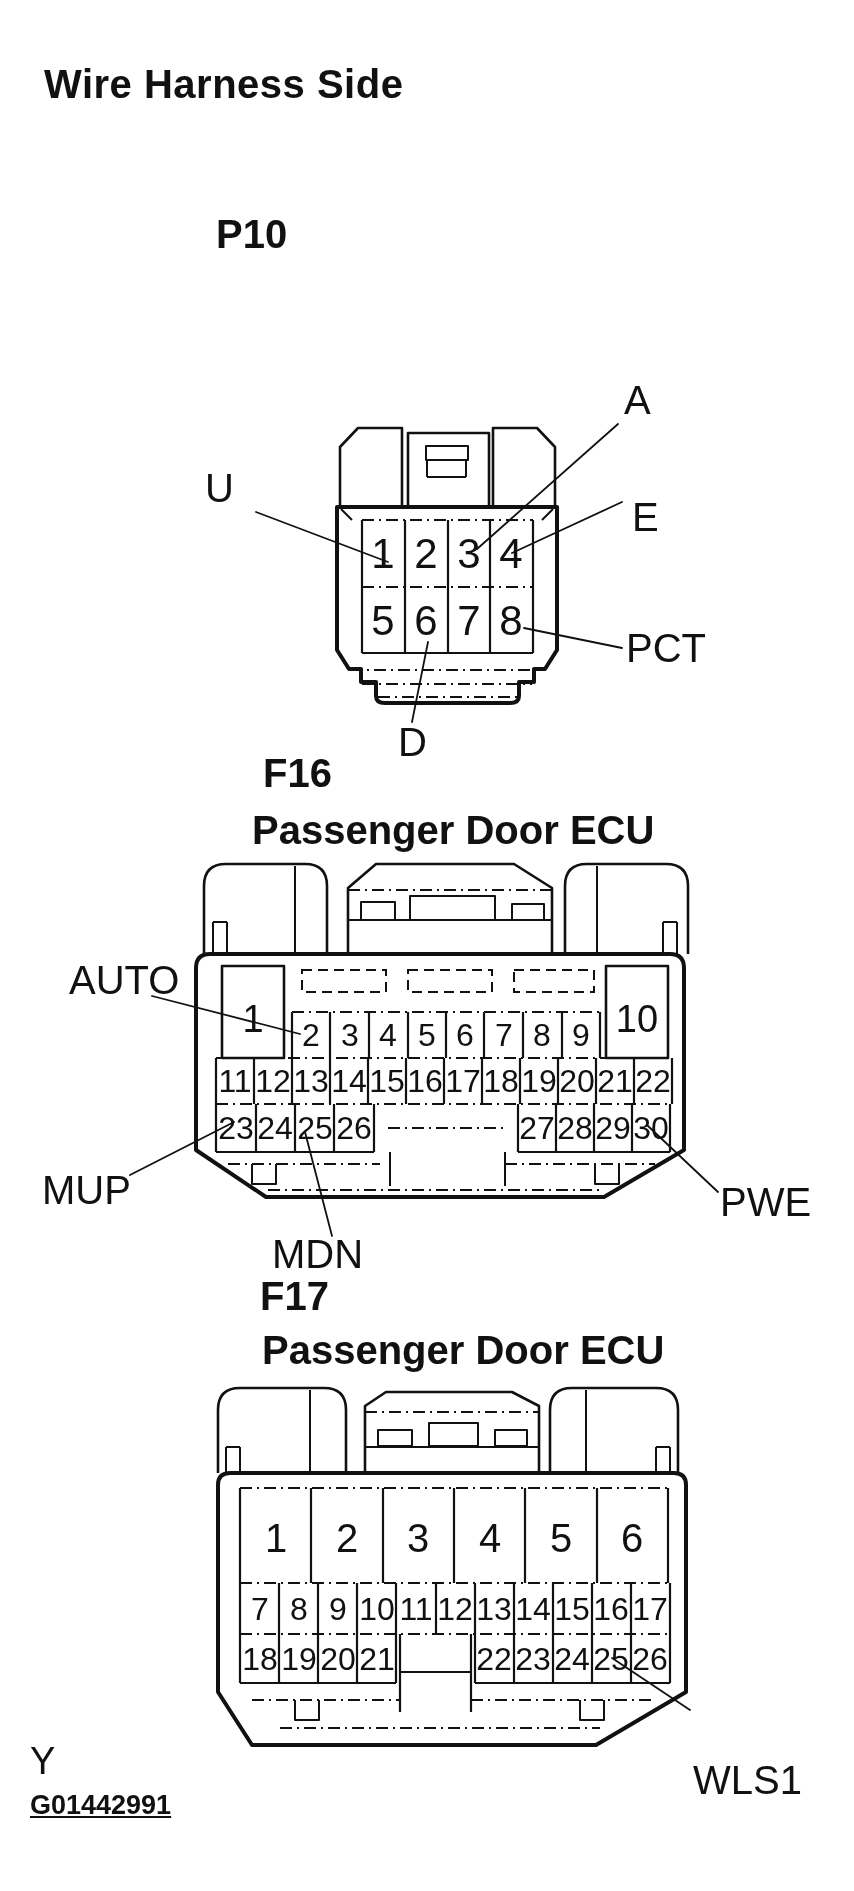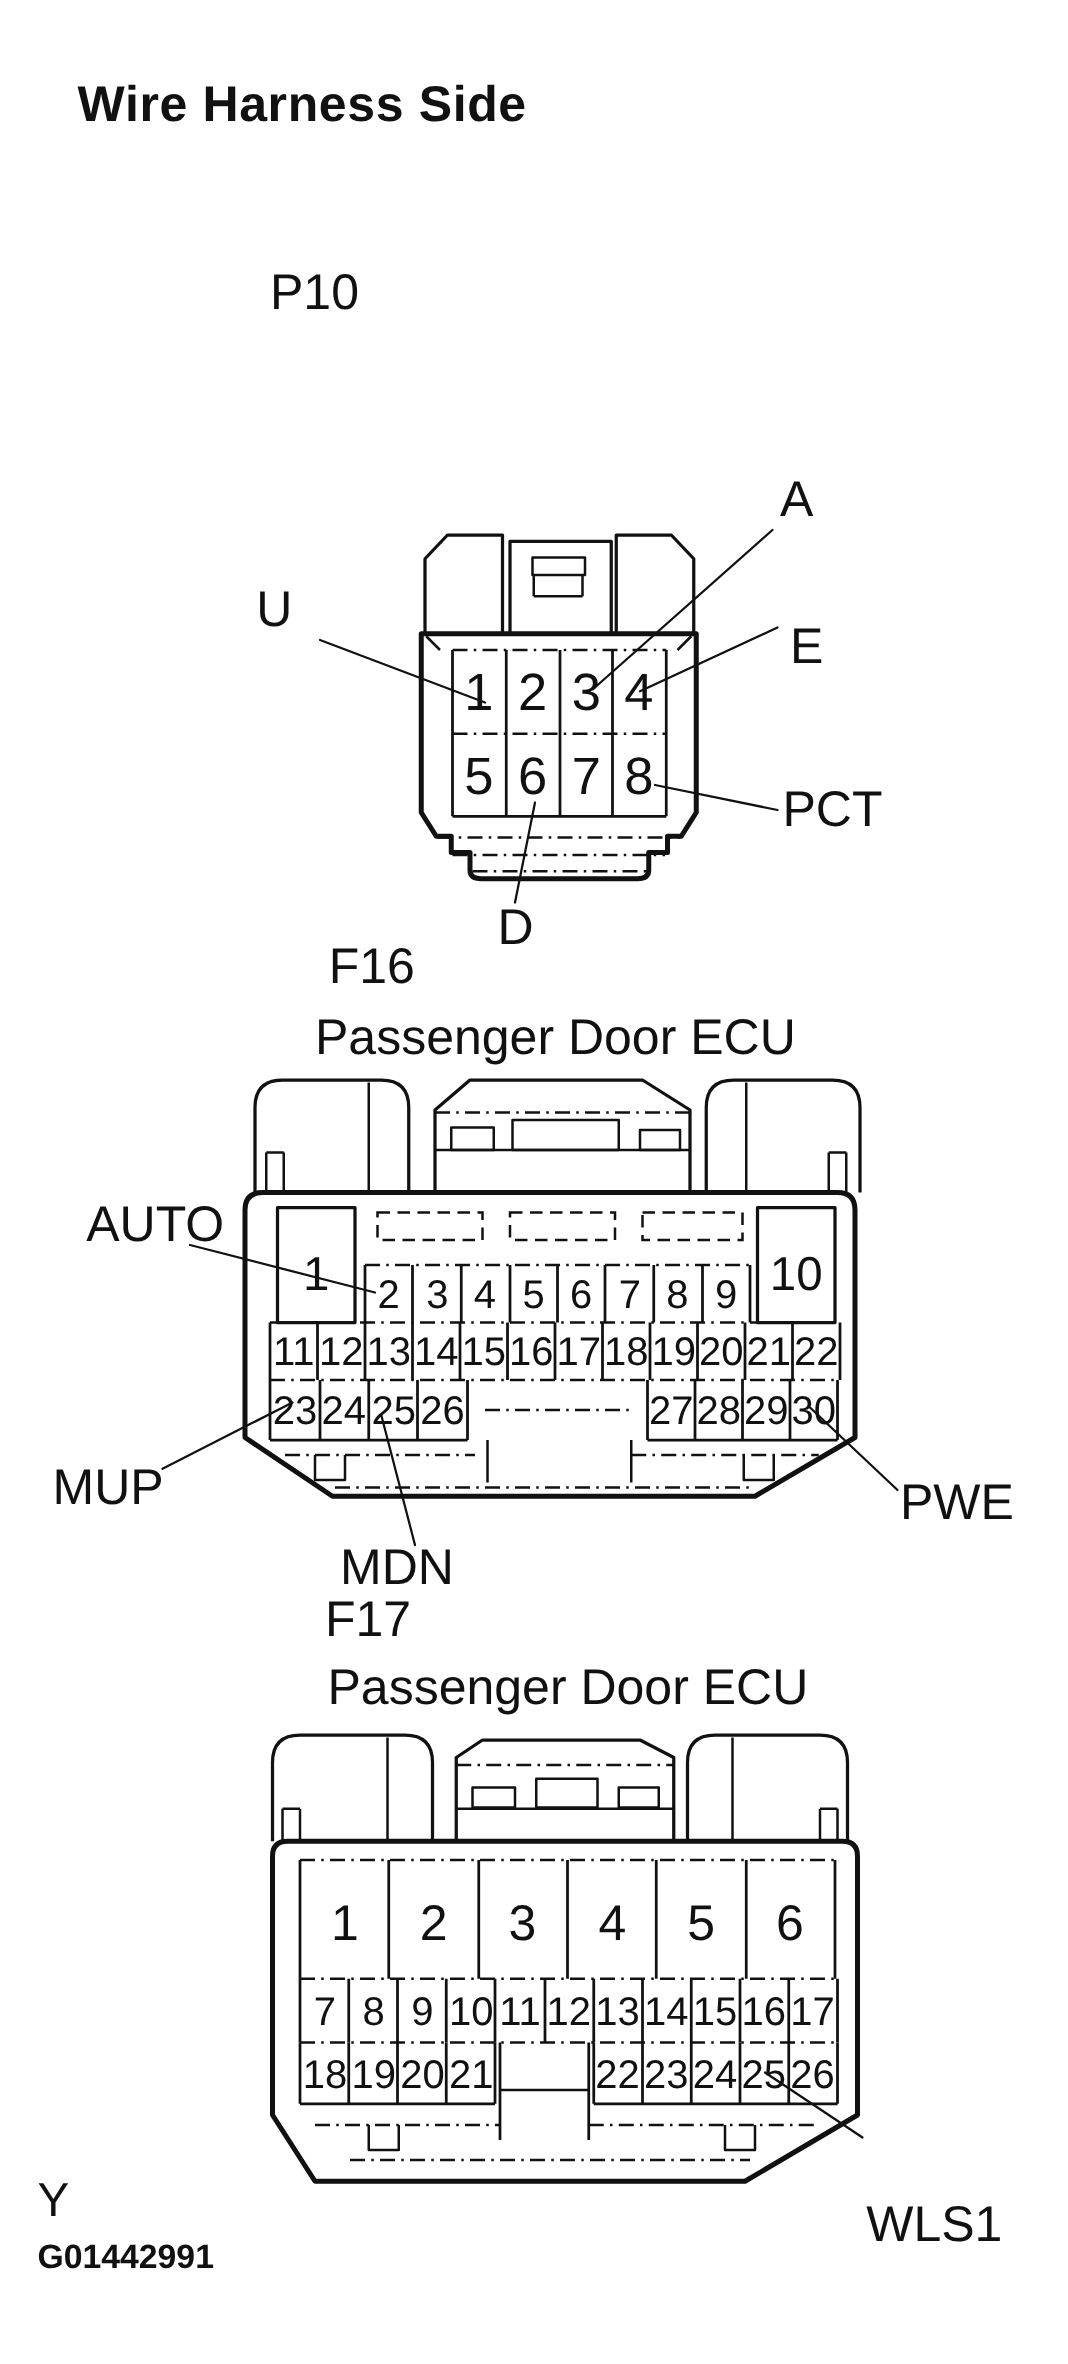--- a/index.html
+++ b/index.html
@@ -2,44 +2,44 @@
 <html><head>
 <meta charset="utf-8">
 <style>
   html,body{margin:0;padding:0;background:#e8e8e8;}
   .page{
     position:relative;width:854px;height:1891px;background:#ffffff;
     overflow:hidden;font-family:"Liberation Sans",sans-serif;color:#111;
   }
   .t{position:absolute;line-height:1;white-space:nowrap;}
   .title{font-size:40px;font-weight:bold;letter-spacing:0.5px;}
-  .h{font-size:40px;}
+  .h{font-size:40px;font-weight:bold;}
   .lbl{font-size:40px;}
   .y{font-size:38px;}
-  .code{font-size:27px;font-weight:bold;}
+  .code{font-size:27px;font-weight:bold;text-decoration:underline;}
   svg.art{position:absolute;left:0;top:0;}
   .o{fill:none;stroke:#111;stroke-width:4;stroke-linejoin:round;stroke-linecap:round;}
   .m{fill:none;stroke:#111;stroke-width:2.6;stroke-linejoin:round;}
   .i{fill:none;stroke:#111;stroke-width:2;stroke-linejoin:round;}
   .g{fill:none;stroke:#111;stroke-width:2.2;}
   .dd{fill:none;stroke:#111;stroke-width:2;stroke-dasharray:12 5 2 5;}
   .slot{fill:none;stroke:#111;stroke-width:2;stroke-dasharray:10 6;}
   .ld{fill:none;stroke:#111;stroke-width:1.8;stroke-linecap:round;}
   .pin{font-family:"Liberation Sans",sans-serif;fill:#111;text-anchor:middle;}
   .fz42{font-size:42px;}
   .fz40{font-size:40px;}
   .fz38{font-size:38px;}
   .fz32{font-size:32px;}
 </style>
 </head>
 <body>
 
 <div class="page">
 
-  <div class="t title" style="left:62px;top:64px">Wire Harness Side</div>
+  <div class="t title" style="left:44px;top:64px">Wire Harness Side</div>
 
   <div class="t h" style="left:216px;top:214px">P10</div>
 
   <div class="t h" style="left:263px;top:753px">F16</div>
   <div class="t h" style="left:252px;top:810px">Passenger Door ECU</div>
 
   <div class="t h" style="left:260px;top:1276px">F17</div>
   <div class="t h" style="left:262px;top:1330px">Passenger Door ECU</div>
 
   <div class="t lbl" style="left:205px;top:468px">U</div>

